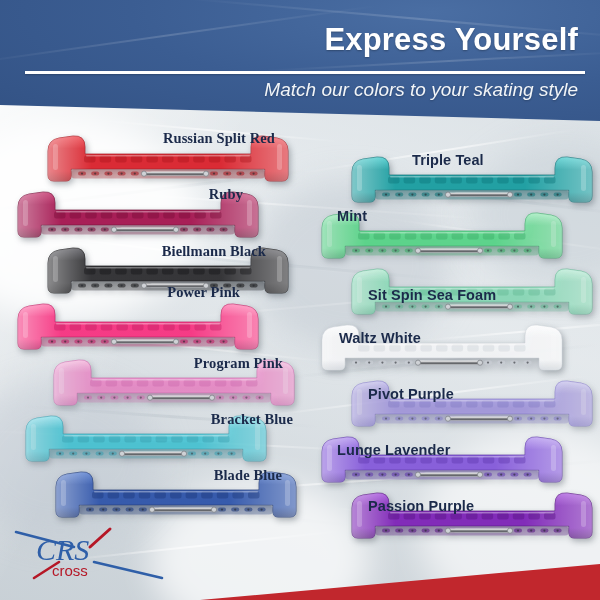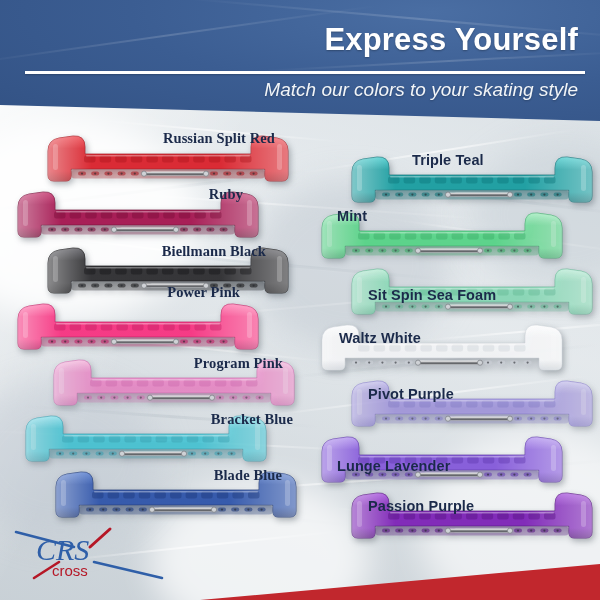--- a/index.html
+++ b/index.html
@@ -1095,21 +1095,21 @@
     </g>
 
     <g>
       <rect x="100" y="45.6" width="62" height="4.2" rx="2.1" fill="url(#r12)"></rect>
       <rect x="100" y="46.2" width="62" height="1" rx="0.5" fill="#ffffff" opacity="0.55"></rect>
       <circle cx="100" cy="47.7" r="2.6" fill="#cfd2d6" stroke="#6b6e73" stroke-width="0.6"></circle>
       <circle cx="162" cy="47.7" r="2.6" fill="#cfd2d6" stroke="#6b6e73" stroke-width="0.6"></circle>
     </g>
   </svg>
       </div>
-      <div class="glabel" style="left: 337px; top: 442px; margin-top: 16px;">Lunge Lavender</div>
+      <div class="glabel" style="left: 337px; top: 442px;">Lunge Lavender</div>
       <div class="guard" style="left: 348px; top: 483px; width: 248px; height: 56px;">
   <svg width="248" height="56" viewBox="0 0 248 56">
     <defs>
       <linearGradient id="g13" x1="0" y1="0" x2="0" y2="1">
         <stop offset="0%" stop-color="#a957de"></stop>
         <stop offset="28%" stop-color="#7b21b5"></stop>
         <stop offset="78%" stop-color="#7b21b5"></stop>
         <stop offset="100%" stop-color="#53107e"></stop>
       </linearGradient>
       <linearGradient id="h13" x1="0" y1="0" x2="1" y2="0">

